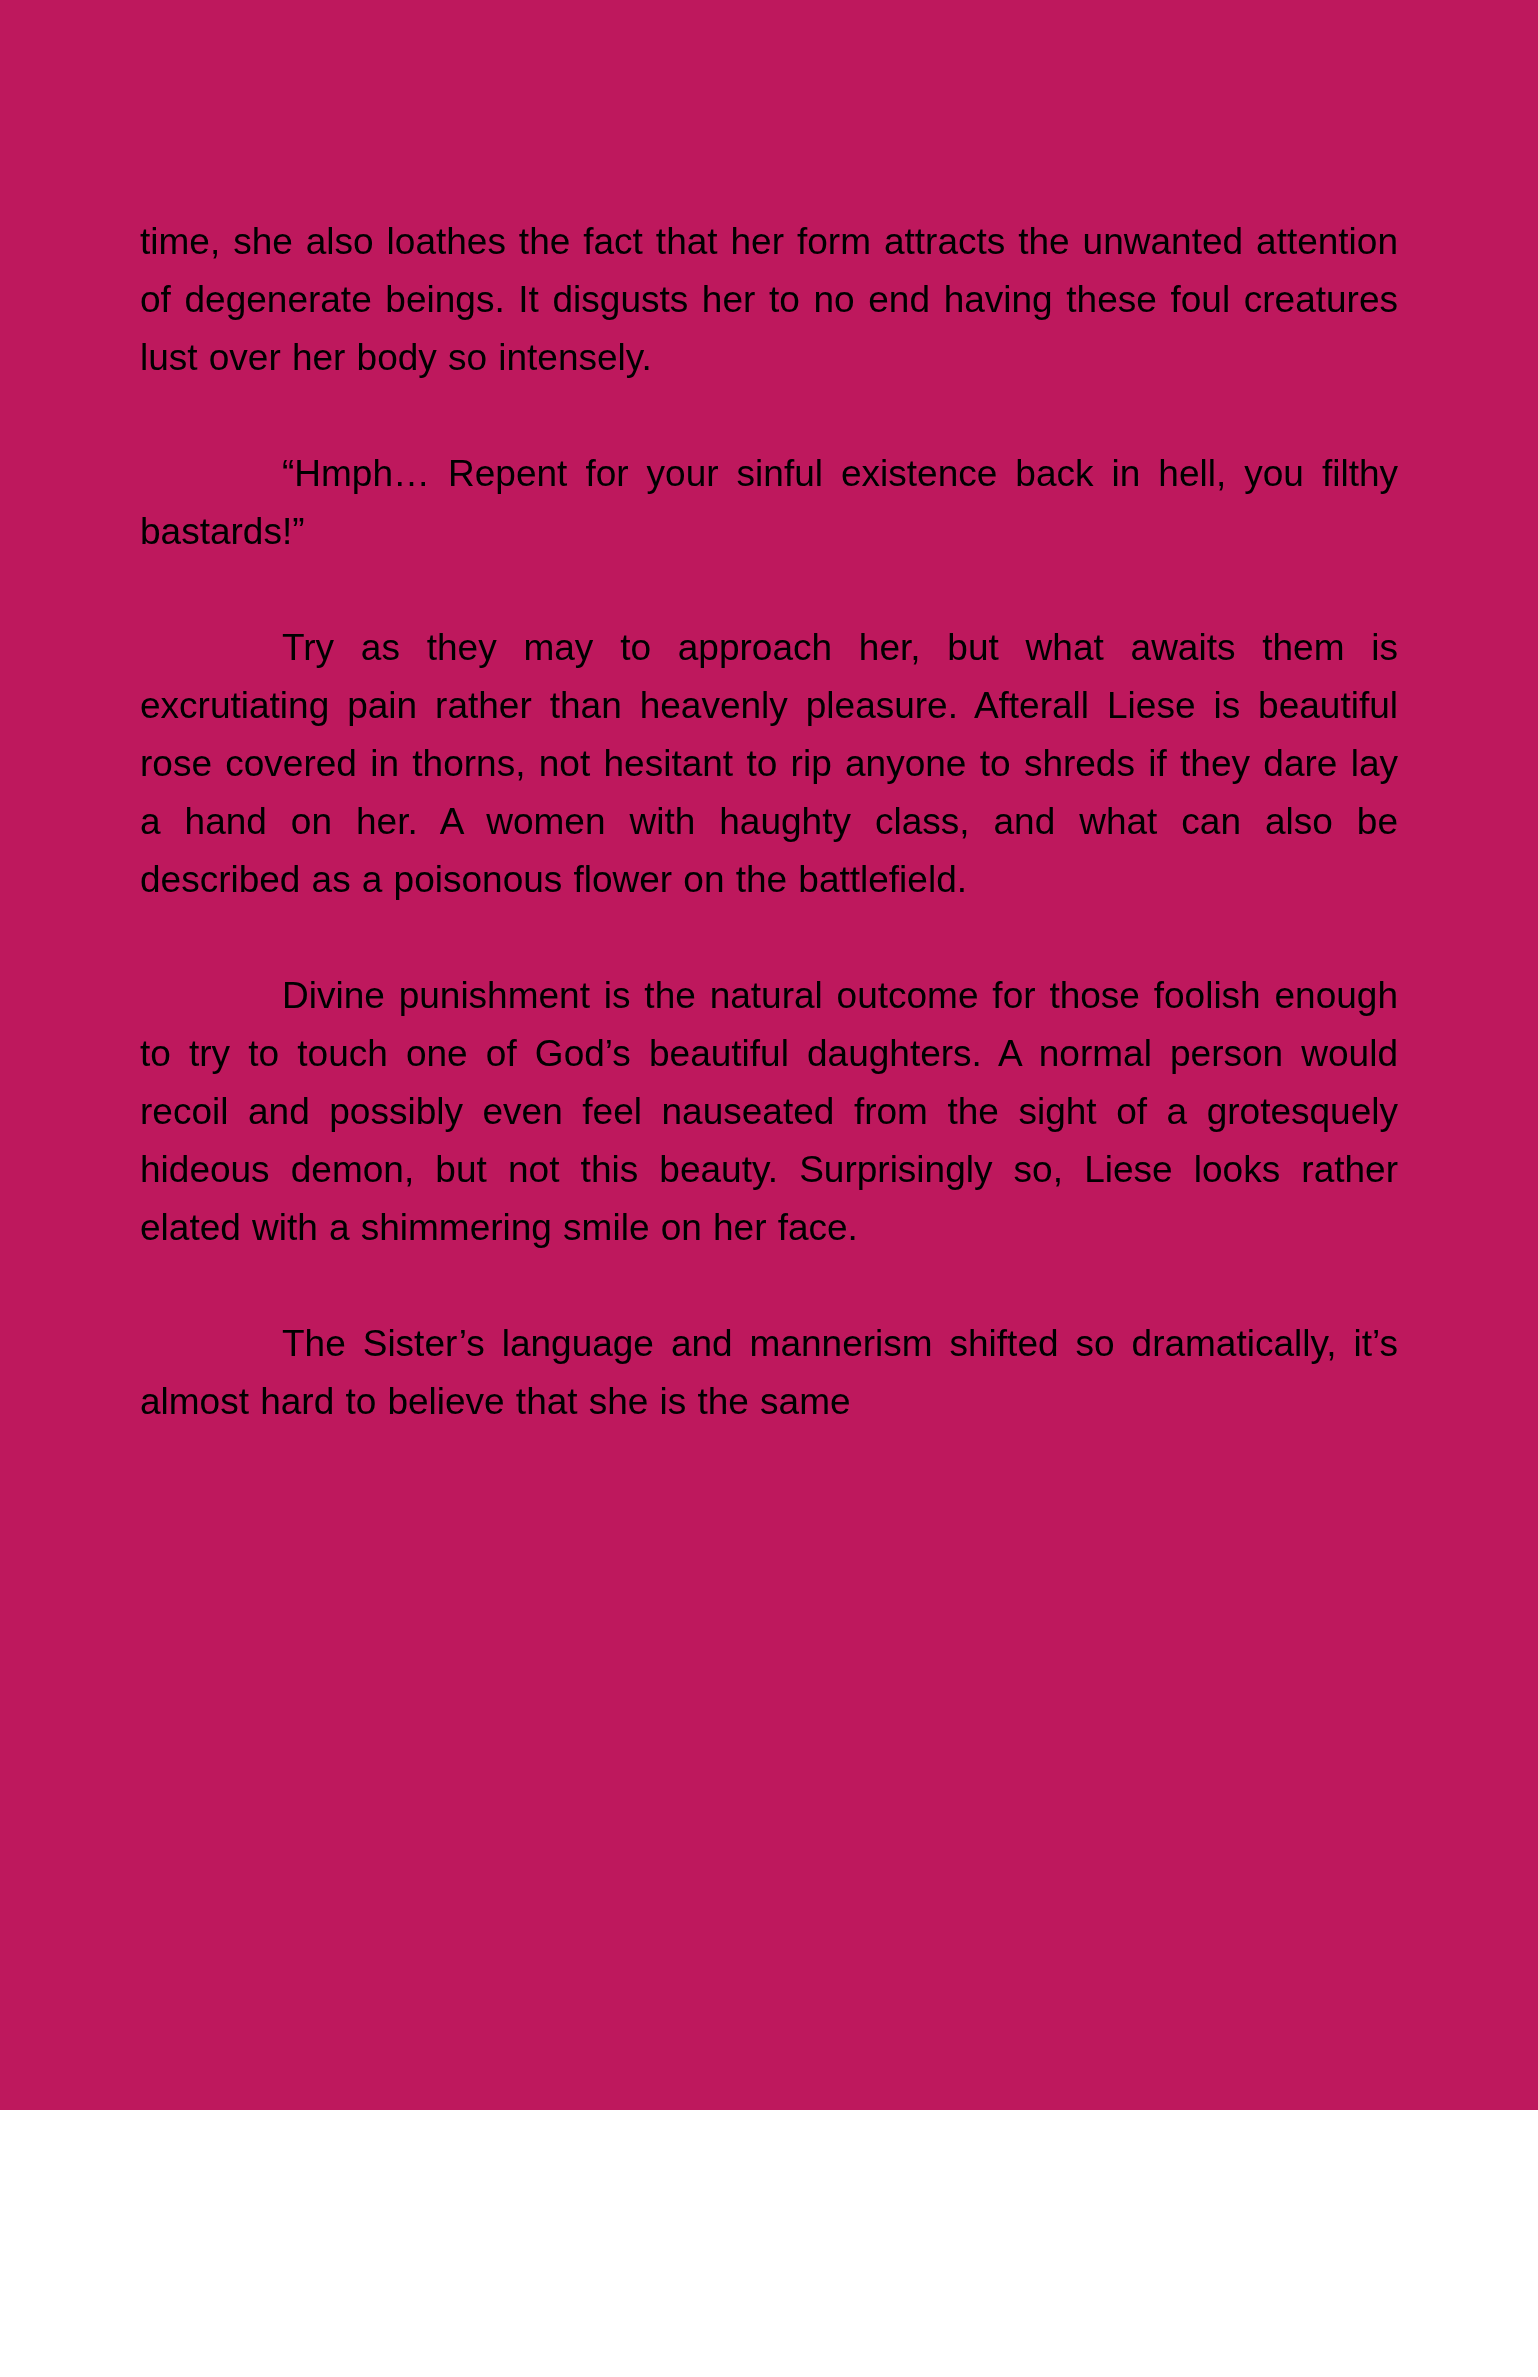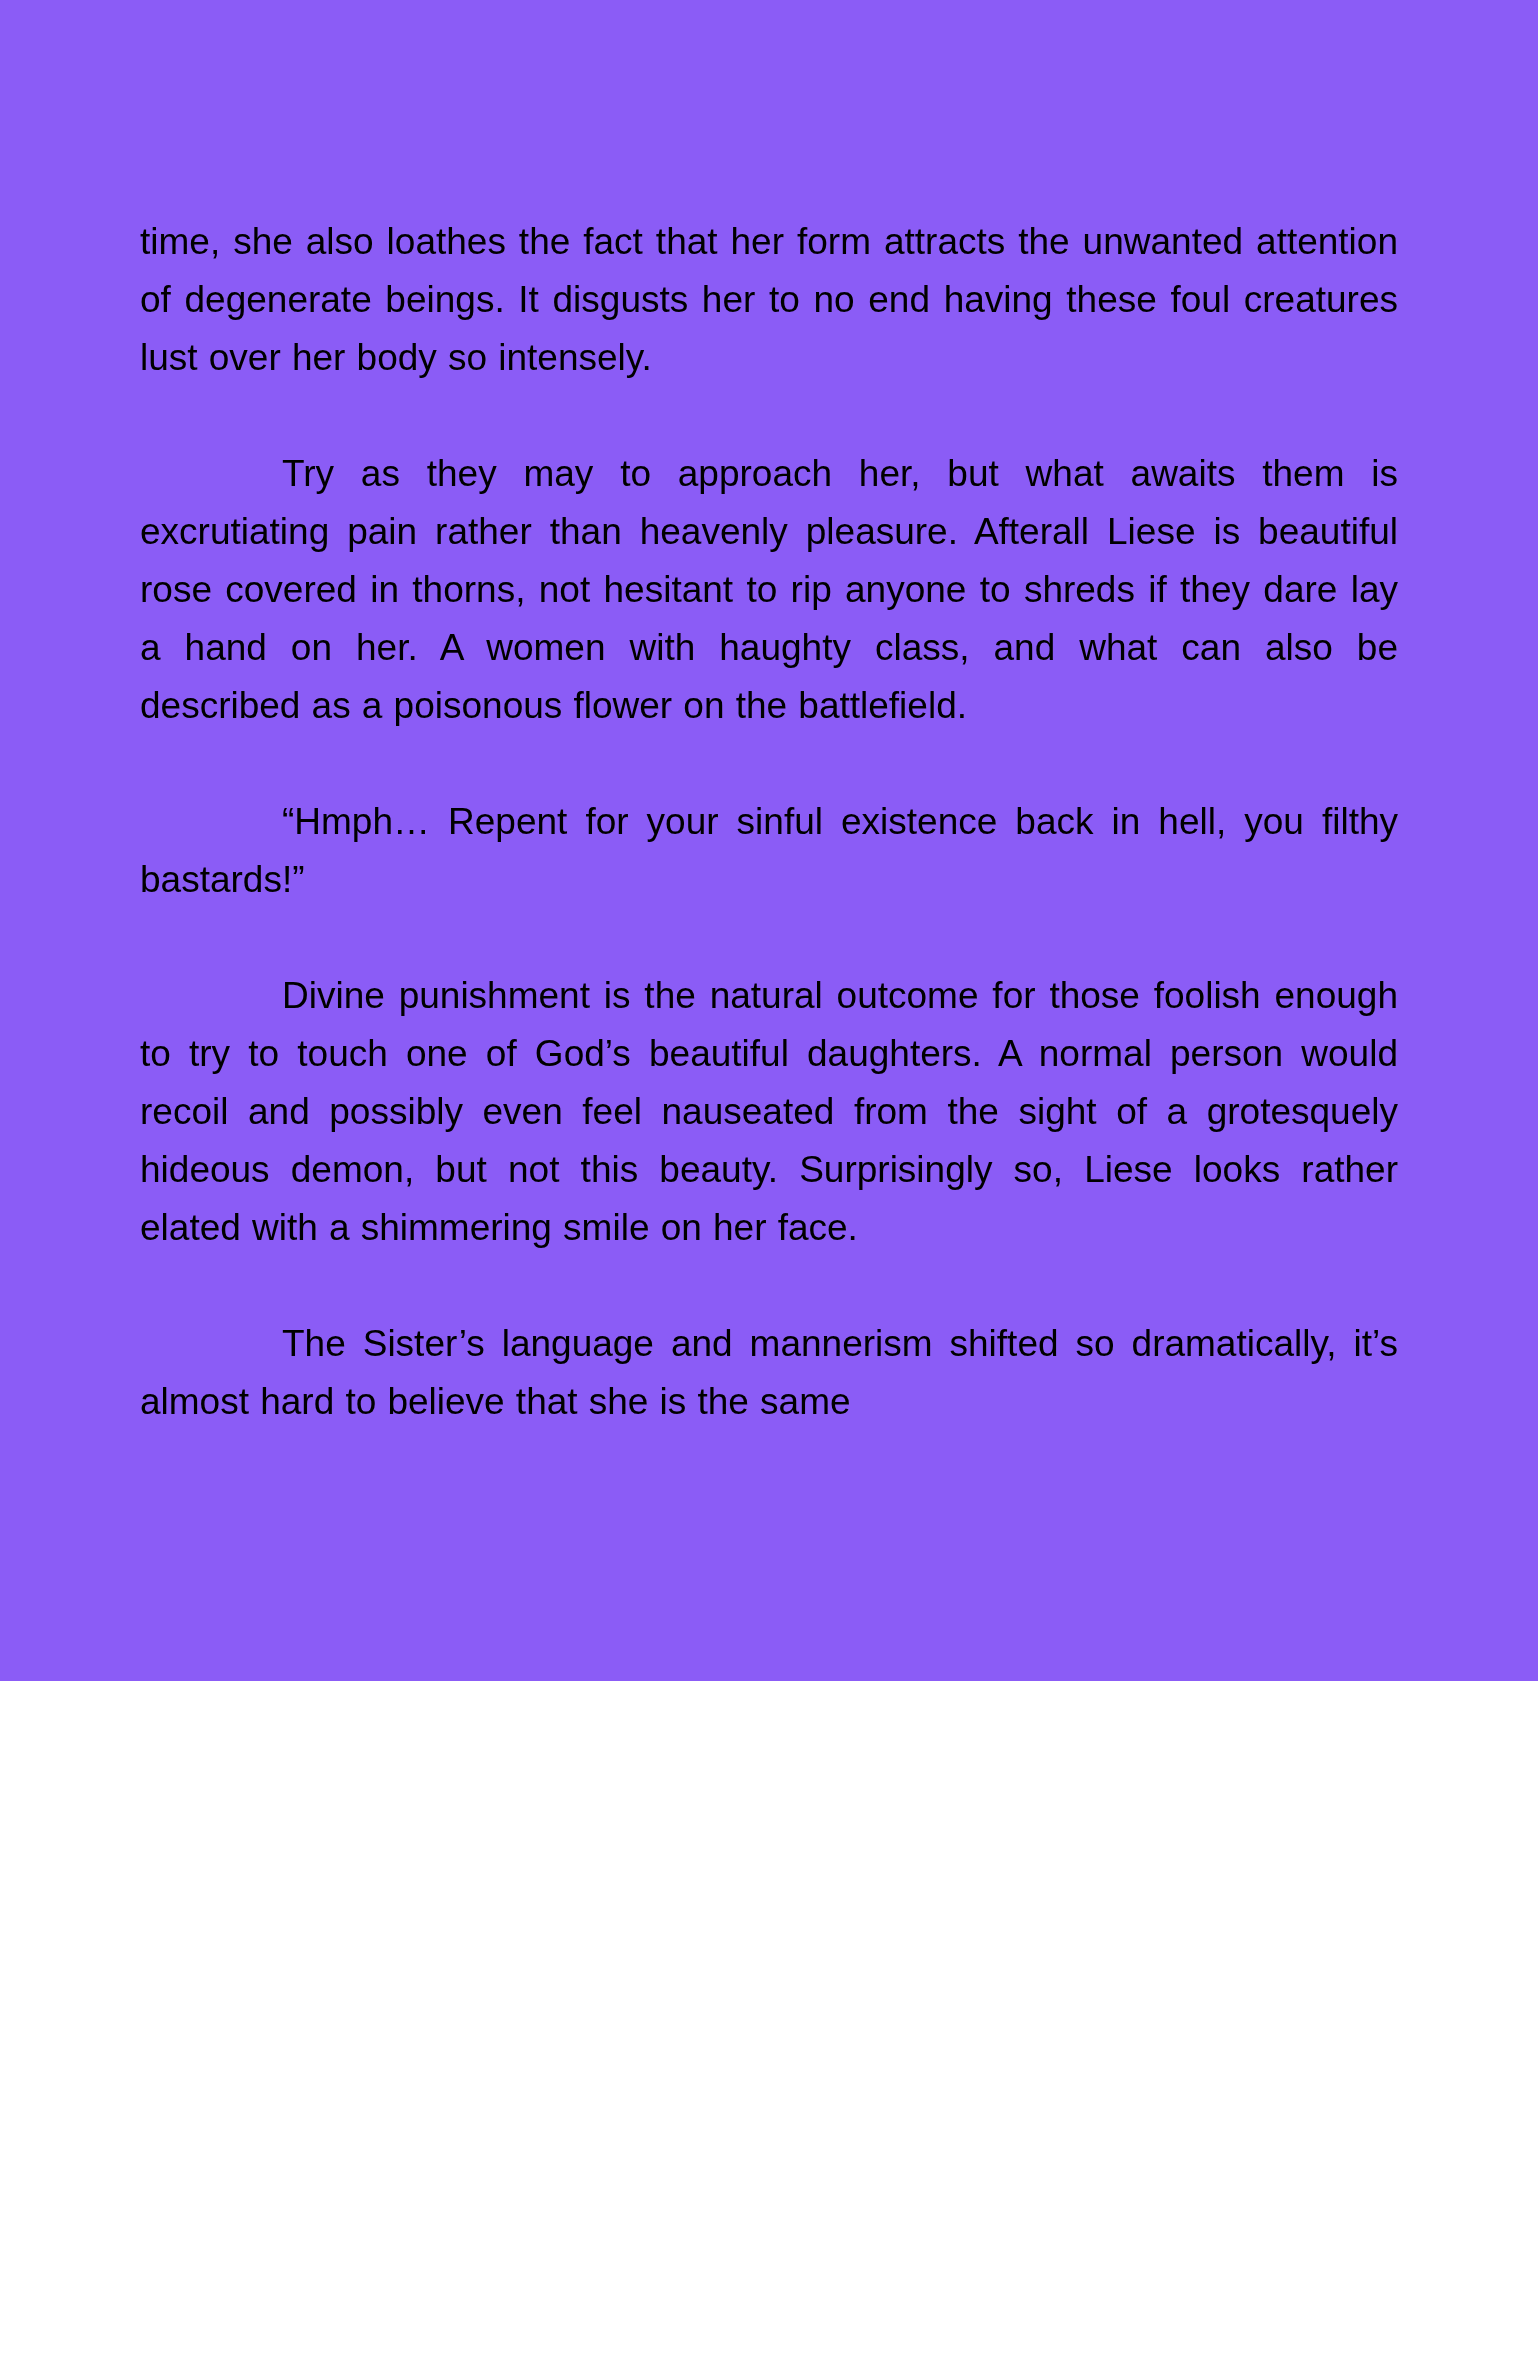--- a/index.html
+++ b/index.html
@@ -3,22 +3,22 @@
 <meta charset="utf-8">
 <style>
   html, body {
     margin: 0;
     padding: 0;
     background: #ffffff;
   }
   .page {
     position: relative;
     width: 1538px;
-    height: 1681px;
-    background: #8b5cf6;
+    height: 2110px;
+    background: #be185d;
     overflow: hidden;
     box-sizing: border-box;
   }
   .doc {
     box-sizing: border-box;
     padding: 213px 140px 0 140px;
     width: 100%;
     font-family: "Liberation Sans", "DejaVu Sans", sans-serif;
     font-size: 37px;
     line-height: 58px;
@@ -35,19 +35,19 @@
   .doc p.no-indent {
     text-indent: 0;
   }
 </style>
 </head>
 <body>
 
 <div class="page">
   <div class="doc">
     <p class="no-indent">time, she also loathes the fact that her form attracts the unwanted attention of degenerate beings. It disgusts her to no end having these foul creatures lust over her body so intensely.</p>
+    <p>“Hmph… Repent for your sinful existence back in hell, you filthy bastards!”</p>
     <p>Try as they may to approach her, but what awaits them is excrutiating pain rather than heavenly pleasure. Afterall Liese is beautiful rose covered in thorns, not hesitant to rip anyone to shreds if they dare lay a hand on her. A women with haughty class, and what can also be described as a poisonous flower on the battlefield.</p>
-    <p>“Hmph… Repent for your sinful existence back in hell, you filthy bastards!”</p>
     <p>Divine punishment is the natural outcome for those foolish enough to try to touch one of God’s beautiful daughters. A normal person would recoil and possibly even feel nauseated from the sight of a grotesquely hideous demon, but not this beauty. Surprisingly so, Liese looks rather elated with a shimmering smile on her face.</p>
     <p>The Sister’s language and mannerism shifted so dramatically, it’s almost hard to believe that she is the same</p>
   </div>
 </div>
 
 
 </body></html>

